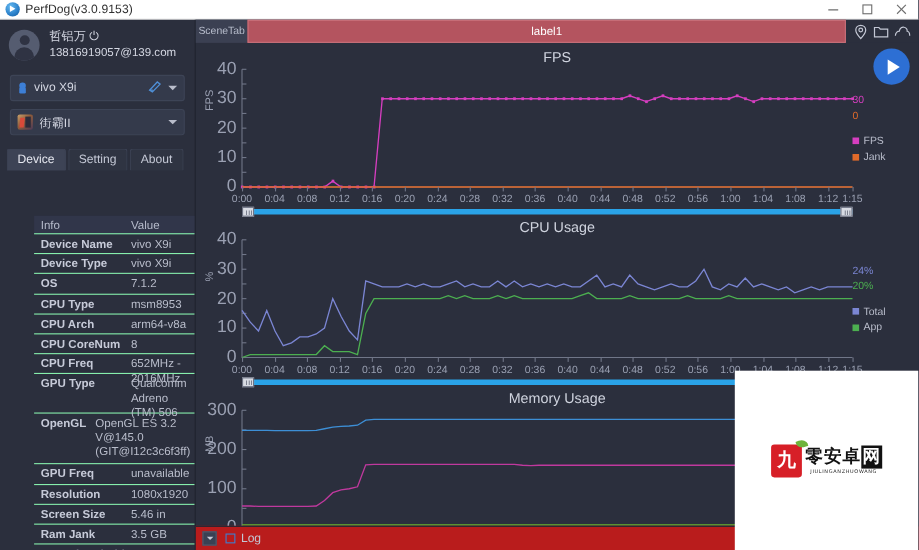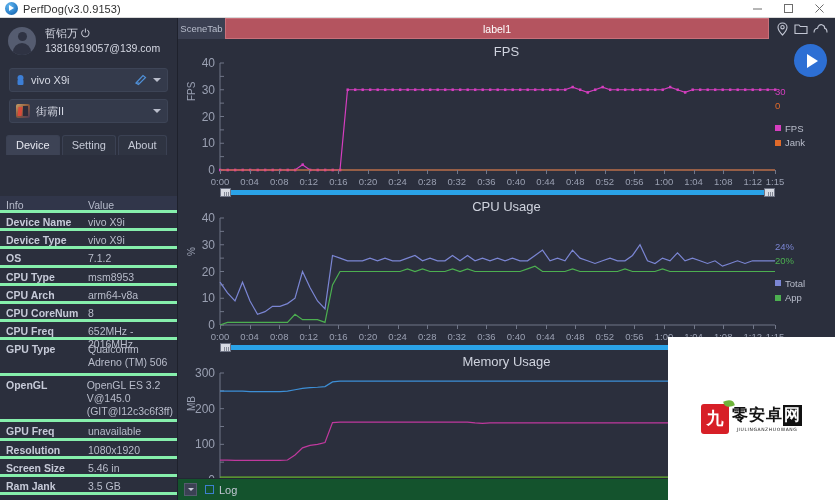--- a/index.html
+++ b/index.html
@@ -64,21 +64,21 @@
   .app-ico:before{content:"";position:absolute;left:2px;top:3px;width:4px;height:9px;background:#d84a3a;transform:skewX(-6deg);}
   .app-ico:after{content:"";position:absolute;left:7px;top:2px;width:5px;height:10px;background:#2d2b3a;}
 
   .tabs { display:flex; margin:12px 0 0 6px; gap:2px;align-items:flex-end; }
   .tab { padding:3px 9px 4px 9px; font-size:11px; color:#c5c9d6;
          border:1px solid #3b4153; border-bottom:none; border-radius:3px 3px 0 0; background:#2f3442; }
   .tab.active { background:#3a4considered; }
   .tab.active { background:#3d4355; color:#e6e8f0; }
 
   .tbl { position:absolute; left:0; right:0; top:178px; bottom:0; overflow:hidden; }
-  .trow { display:flex; height:18.2px; align-items:flex-start; border-bottom:3px solid #86efac; }
+  .trow { display:flex; height:18.2px; align-items:flex-start; border-bottom:1px solid #86efac;margin-left:31px; }
   .trow.hdr { background:#31364a; height:17px; }
   .trow.tall { height:36px; }
   .trow.tall2 { height:46px; }
   .tcell-k { width:86px; padding:3px 0 0 6px; font-size:10.5px; color:#c6cad8; font-weight:bold; }
   .trow.hdr .tcell-k,.trow.hdr .tcell-v { font-weight:normal; color:#b6bbcb; }
   .tcell-v { flex:1; padding:3px 4px 0 2px; font-size:10.5px; color:#b9bdcb; line-height:1.22; }
 
   
   .main { position:absolute; left:178px; top:18px; right:0; bottom:0; background:#2b2f3d; }
 
@@ -91,36 +91,36 @@
   .topicons svg { display:block; }
 
   .charts { position:absolute; left:0; right:0; top:21px; bottom:22px; }
   .chart { position:relative; width:100%; height:155px; }
   .chart.mem { height:150px; }
   .chart-title { position:absolute; left:0; right:0; top:5px; text-align:center;
                  font-size:13px; color:#cfd3de; }
   .chart .plot { position:absolute; left:42px; top:24px; right:60px; height:107px; }
   .chart .ylabel { position:absolute; left:8px; top:62px; font-size:10px; color:#9aa0b2;
                    transform:rotate(-90deg); transform-origin:left top; white-space:nowrap; }
-  .ytick { position:absolute; right:100%; margin-right:5px; font-size:12px; color:#9aa0b2;
+  .ytick { position:absolute; right:100%; margin-right:5px; font-size:16px; color:#9aa0b2;
            transform:translateY(-50%); white-space:nowrap; }
   .xaxis { position:absolute; left:0; right:0; top:100%; height:18px; }
   .xtick { position:absolute; top:6px; font-size:9.5px; color:#9aa0b2; transform:translateX(-50%); white-space:nowrap; }
   .legend { position:absolute; right:6px; top:46px; width:54px; font-size:9.5px; line-height:1.45; }
   .legend .val { font-weight:normal; }
   .legend .lrow { display:flex; align-items:center; gap:4px; margin-top:1px; }
   .swatch { width:6px; height:6px; display:inline-block; }
 
   .slider { position:absolute; left:42px; right:60px; height:9px; }
   .slider .track { position:absolute; left:0; right:0; top:2px; height:5px; background:#2aa3e8; }
   .slider .grip { position:absolute; top:0; width:11px; height:9px; background:#d8dbe3;
                   border:1px solid #6e7384; }
   .slider .grip span { position:absolute; left:2.5px; top:2px; font-size:6px; color:#444a5c; letter-spacing:0.5px; }
 
-  .botbar { position:absolute; left:0; right:0; bottom:0; height:22px; background:#14532d;
+  .botbar { position:absolute; left:0; right:0; bottom:0; height:22px; background:#b91c1c;
             border-top:1px solid #232734; display:flex; align-items:center; padding-left:6px; gap:8px; }
   .collapse-btn { width:13px; height:13px; background:#3b4153; border:1px solid #555b6e;
                   display:flex; align-items:center; justify-content:center; }
   .collapse-btn i { width:0;height:0;border-left:3px solid transparent;border-right:3px solid transparent;border-top:3.5px solid #c9ccd8; display:block;}
   .logchk { display:flex; align-items:center; gap:5px; font-size:11px; color:#c3c7d4; }
   .logchk .box { width:9px; height:9px; border:1.3px solid #3d7fd0; background:transparent; }
 
   .playbtn { position:absolute; right:8px; top:26px; width:33px; height:33px; border-radius:50%;
              background:#2d6fd4; display:flex; align-items:center; justify-content:center; }
   .playbtn i { width:0;height:0;border-left:11px solid #ffffff;border-top:7px solid transparent;border-bottom:7px solid transparent; margin-left:4px; display:block;}

